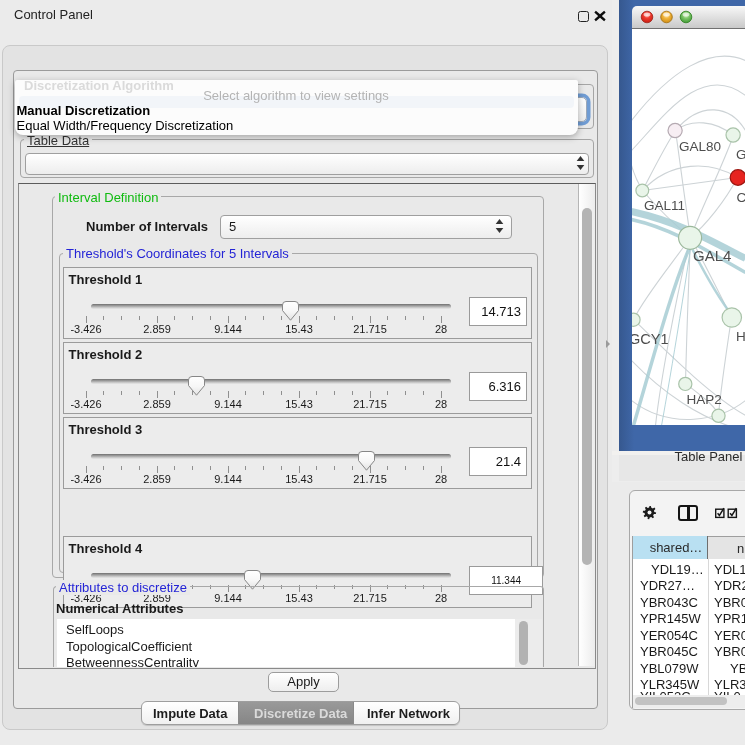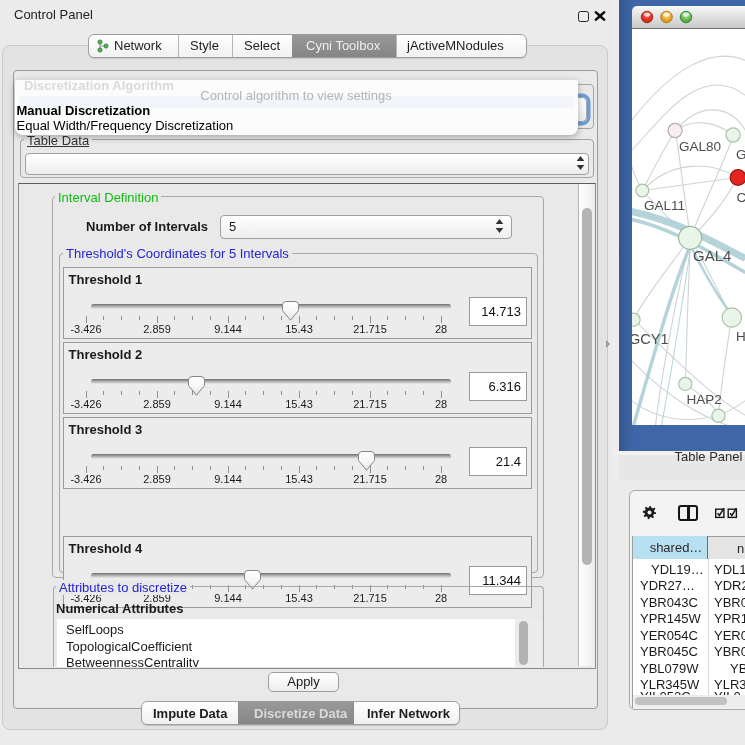--- a/index.html
+++ b/index.html
@@ -18,37 +18,20 @@
 
   <div class="abs" style="left:578px;top:10.5px;width:9px;height:9px;border:1.4px solid #222;border-radius:2.5px;"></div>
   <svg class="abs" style="left:593.5px;top:9.5px;" width="12" height="12" viewBox="0 0 14 13">
     <path d="M2.2 0.5 L7 4.6 L11.8 0.5 L13.6 2.5 L9.2 6.5 L13.6 10.5 L11.8 12.5 L7 8.4 L2.2 12.5 L0.4 10.5 L4.8 6.5 L0.4 2.5 Z" fill="#0d0d0d"></path>
   </svg>
 
   <div class="abs" style="left:2px;top:45px;width:604px;height:682.5px;background:#e3e3e3;border:1px solid #c9c9c9;border-radius:8px;"></div>
 
   <div class="abs" style="left:13px;top:70px;width:583px;height:637px;background:#e9e9e9;border:1px solid #9b9b9b;border-radius:4px;"></div>
 
-  <div class="abs" style="left:88px;top:34px;width:437px;height:22px;background:linear-gradient(#ffffff,#f1f1f1);border:1px solid #9e9e9e;border-radius:6px;box-shadow:0 1px 1px rgba(0,0,0,0.12);overflow:hidden;">
-    <div class="abs" style="left:89px;top:0;width:1px;height:22px;background:#b5b5b5;"></div>
-    <div class="abs" style="left:143px;top:0;width:1px;height:22px;background:#b5b5b5;"></div>
-    <div class="abs" style="left:203px;top:0;width:104px;height:22px;background:linear-gradient(#989898,#858585);"></div>
-    <div class="abs" style="left:307px;top:0;width:1px;height:22px;background:#b5b5b5;"></div>
-    <svg class="abs" style="left:7px;top:4px;" width="14" height="14" viewBox="0 0 14 14">
-      <path d="M4 3 L4 11 M4 7 L10 7" stroke="#9a9a9a" stroke-width="1.2" fill="none"></path>
-      <circle cx="4" cy="3" r="2.1" fill="#53b152" stroke="#2e7d32" stroke-width="0.8"></circle>
-      <circle cx="4" cy="11" r="2.1" fill="#53b152" stroke="#2e7d32" stroke-width="0.8"></circle>
-      <circle cx="10" cy="7" r="2.1" fill="#53b152" stroke="#2e7d32" stroke-width="0.8"></circle>
-    </svg>
-    <div class="abs t13" style="left:25px;top:3px;color:#1d1d1d;">Network</div>
-    <div class="abs t13" style="left:101px;top:3px;color:#1d1d1d;">Style</div>
-    <div class="abs t13" style="left:155px;top:3px;color:#1d1d1d;">Select</div>
-    <div class="abs t13" style="left:217px;top:3px;color:#ededed;">Cyni Toolbox</div>
-    <div class="abs t13" style="left:318px;top:3px;color:#1d1d1d;">jActiveMNodules</div>
-  </div>
 
   <div class="abs" style="left:20px;top:84px;width:572px;height:43px;border:1px solid #a5a5a5;border-radius:4px;"></div>
   <div class="abs t13" style="left:24px;top:77px;background:#e9e9e9;padding:0 3px;color:#333;">Discretization Algorithm</div>
   <div class="abs" style="left:26px;top:97px;width:559px;height:23px;background:linear-gradient(#ffffff,#eeeeee);border:1px solid #9aa7b8;border-radius:5px;box-shadow:0 0 0 3.5px rgba(105,152,210,0.95);"></div>
 
   <div class="abs" style="left:20px;top:139px;width:572px;height:37px;border:1px solid #a5a5a5;border-radius:4px;"></div>
   <div class="abs t13" style="left:24px;top:133px;background:#e9e9e9;padding:0 3px;color:#333;text-decoration:underline;">Table Data</div>
   <div class="abs" style="left:25px;top:153px;width:562px;height:20px;background:linear-gradient(#ffffff,#ededed);border:1px solid #9f9f9f;border-radius:4px;"></div>
   <svg class="abs" style="left:576px;top:156px;" width="9" height="14" viewBox="0 0 9 14">
     <path d="M4.5 0 L8.3 5 L0.7 5 Z" fill="#333"></path>
@@ -233,21 +216,21 @@
   <svg class="abs" style="left:180.85px;top:33.5px;" width="17" height="20" viewBox="0 0 17 20">
     <defs>
           <linearGradient id="thg491" x1="0" y1="0" x2="0" y2="1">
             <stop offset="0" stop-color="#ffffff"></stop>
             <stop offset="0.55" stop-color="#f6f6f6"></stop>
             <stop offset="1" stop-color="#e2e2e2"></stop>
           </linearGradient>
         </defs>
     <path d="M0.5 4 Q0.5 0.5 4 0.5 L13 0.5 Q16.5 0.5 16.5 4 L16.5 9.5 L8.5 19.2 L0.5 9.5 Z" fill="url(#thg491)" stroke="#878787" stroke-width="1"></path>
   </svg>
-  <div class="abs" style="left:405.5px;top:29px;width:51px;height:27px;background:#ffffff;border:1px solid #9a9a9a;font-size:13px;color:#111;text-align:right;line-height:27px;padding-right:5px;">11.344</div>
+  <div class="abs" style="left:405.5px;top:29px;width:51px;height:27px;background:#ffffff;border:1px solid #9a9a9a;font-size:10px;color:#111;text-align:right;line-height:27px;padding-right:21px;">11.344</div>
 </div>
 
   <div class="abs" style="left:53px;top:586px;width:489px;height:80px;border:1px solid #a8a8a8;border-radius:4px 4px 0 0;border-bottom:none;"></div>
   <div class="abs t13" style="left:56px;top:580px;background:#e9e9e9;padding:0 3px;color:#2424d6;">Attributes to discretize</div>
   <div class="abs t13" style="left:56px;top:601px;font-weight:bold;">Numerical Attributes</div>
   <div class="abs" style="left:57px;top:619px;width:485px;height:48px;background:#ececec;overflow:hidden;">
     <div class="abs" style="left:0;top:0;width:458px;height:48px;background:#ffffff;"></div>
     <div class="abs t13" style="left:9px;top:3px;">SelfLoops</div>
     <div class="abs t13" style="left:9px;top:19.5px;">TopologicalCoefficient</div>
     <div class="abs t13" style="left:9px;top:36px;">BetweennessCentrality</div>
@@ -261,21 +244,21 @@
     <div class="abs" style="left:96px;top:0;width:1px;height:22px;background:#8a8a8a;"></div>
     <div class="abs" style="left:211px;top:0;width:1px;height:22px;background:#8a8a8a;"></div>
     <div class="abs t13" style="left:11px;top:3.5px;font-weight:bold;color:#1d1d1d;">Impute Data</div>
     <div class="abs t13" style="left:112px;top:3.5px;font-weight:bold;color:#dadada;">Discretize Data</div>
     <div class="abs t13" style="left:225px;top:3.5px;font-weight:bold;color:#1d1d1d;">Infer Network</div>
   </div>
 
   <div class="abs" style="left:14.5px;top:79.5px;width:563px;height:55px;background:#fcfcfc;border-radius:2px 2px 8px 8px;box-shadow:0 2px 7px rgba(0,0,0,0.3);overflow:hidden;">
     <div class="abs" style="left:9.5px;top:-2px;font-size:13px;color:#dadada;font-weight:bold;">Discretization Algorithm</div>
     <div class="abs" style="left:4px;top:16px;width:555px;height:12px;background:rgba(130,170,215,0.08);border-radius:4px;"></div>
-    <div class="abs" style="left:0;top:8px;width:563px;text-align:center;font-size:13px;color:#b4b4b4;">Control algorithm to view settings</div>
+    <div class="abs" style="left:0;top:8px;width:563px;text-align:center;font-size:13px;color:#b4b4b4;">Select algorithm to view settings</div>
     <div class="abs t13" style="left:2px;top:23.5px;font-weight:bold;color:#000;">Manual Discretization</div>
     <div class="abs t13" style="left:2px;top:38.5px;color:#000;">Equal Width/Frequency Discretization</div>
   </div>
 
   <svg class="abs" style="left:605px;top:340px;" width="6" height="8" viewBox="0 0 6 8">
       <path d="M1 0 L5 4 L1 8 Z" fill="#9a9a9a"></path>
     </svg>
 
   <div class="abs" style="left:618.5px;top:0;width:126.5px;height:450.7px;background:linear-gradient(to right,#36588f,#3f67a8 12%,#3f67a8);border-bottom:1.5px solid #3a5d9d;"></div>
   <div class="abs" style="left:631.5px;top:5.5px;width:113.5px;height:22.5px;background:linear-gradient(#f8f8f8,#c9c9c9);border-radius:5px 0 0 0;border-bottom:1.5px solid #707070;"></div>

